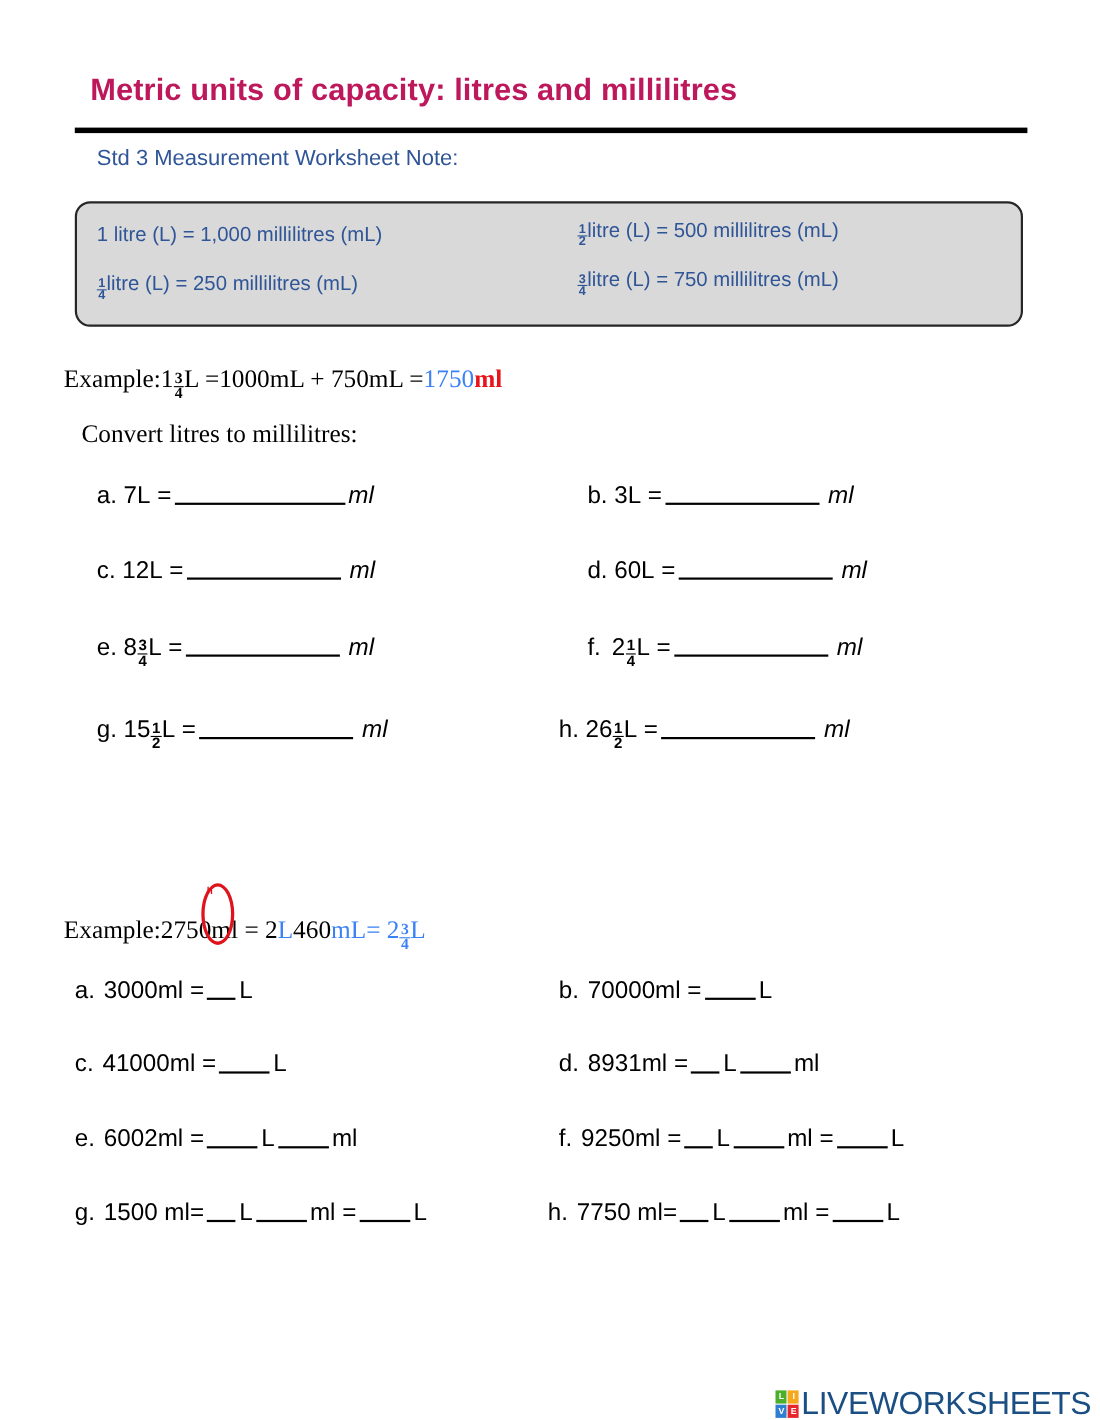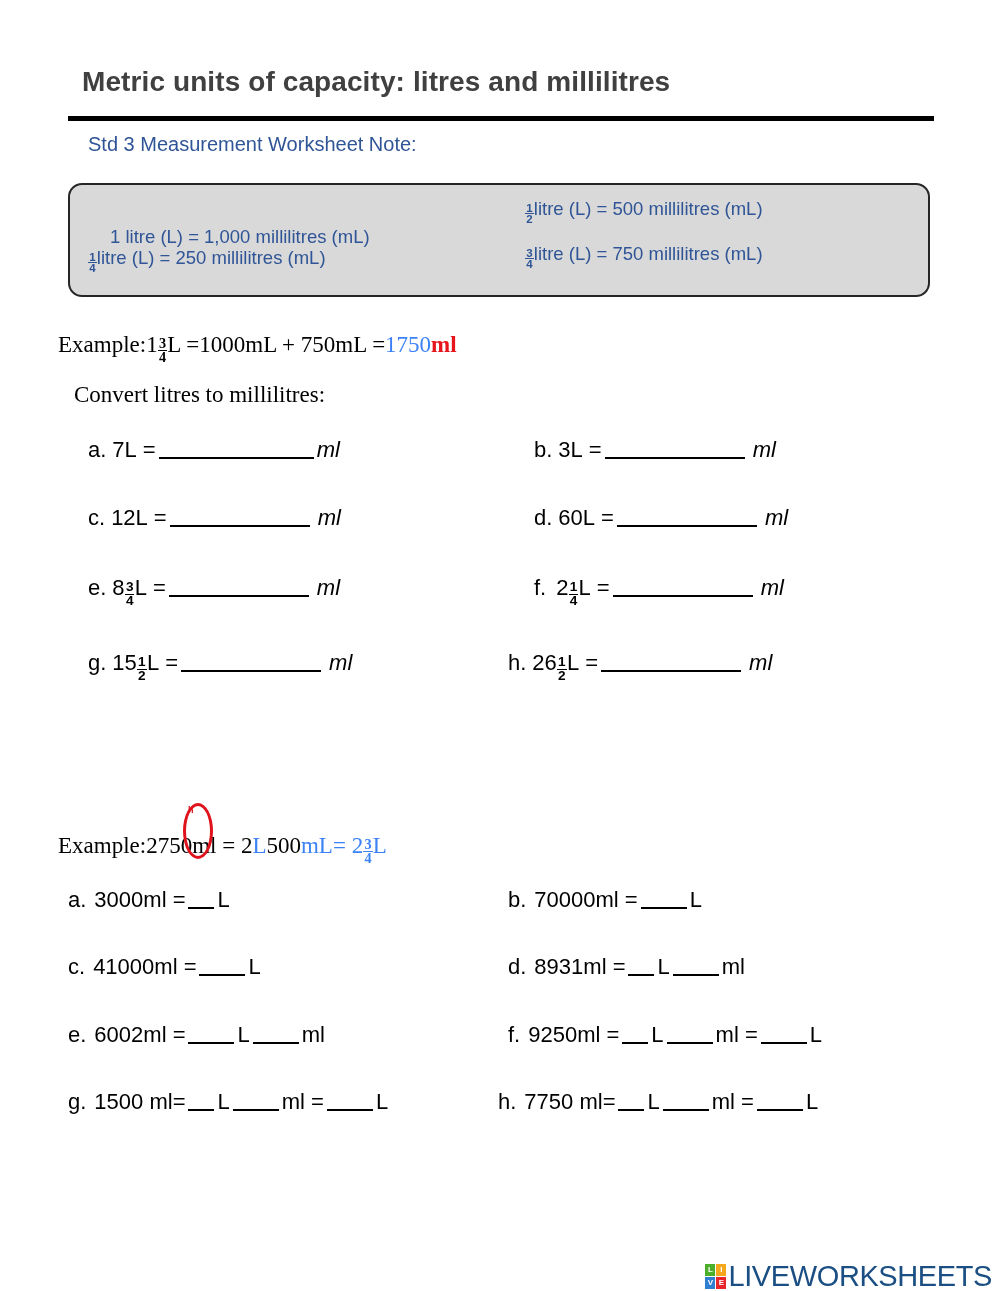--- a/index.html
+++ b/index.html
@@ -21,21 +21,21 @@
     inset: 0;
   }
 
   
   .title {
     position: absolute;
     left: 82px;
     top: 66px;
     font-size: 28px;
     font-weight: bold;
-    color: #404040;
+    color: #be185d;
     letter-spacing: 0.1px;
     white-space: nowrap;
   }
   .title-rule {
     position: absolute;
     left: 68px;
     top: 116px;
     width: 866px;
     height: 5px;
     background: #000000;
@@ -62,21 +62,21 @@
     box-sizing: border-box;
   }
   .fact {
     position: absolute;
     font-size: 18.5px;
     color: #2f5597;
     white-space: nowrap;
     display: flex;
     align-items: baseline;
   }
-  .fact.f1 { left: 40px;  top: 17px; margin-top: 24px; }
+  .fact.f1 { left: 18px;  top: 17px; }
   .fact.f2 { left: 455px; top: 13px; }
   .fact.f3 { left: 18px;  top: 62px; }
   .fact.f4 { left: 455px; top: 58px; }
 
   
   .frac {
     display: inline-flex;
     flex-direction: column;
     align-items: center;
     justify-content: center;
@@ -349,21 +349,21 @@
     <span class="blank u-xl"></span>
     <span style="width:5px"></span>
     <span class="ital">ml</span>
   </div>
 
 
   <div class="big" style="left:58px; top:833px;">
     <span>Example: </span>
     <span>2750ml = 2</span>
     <span class="red">L</span>
-    <span> 500</span>
+    <span> 460</span>
     <span class="red">mL</span>
     <span class="red"> = 2</span>
     <span class="frac red">
       <span class="num">3</span>
       <span class="den">4</span>
     </span>
     <span class="red">L</span>
   </div>
 
   <div class="circle-annot">

